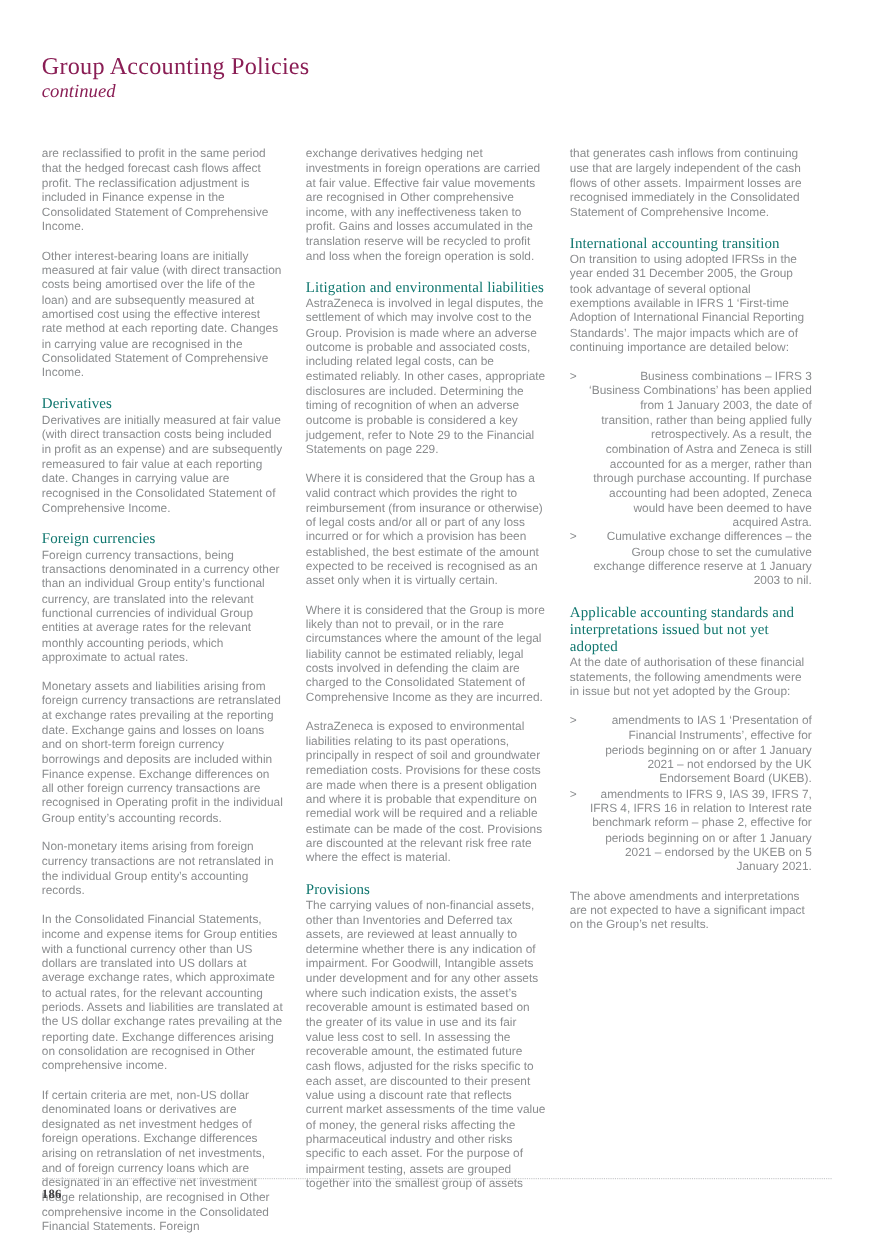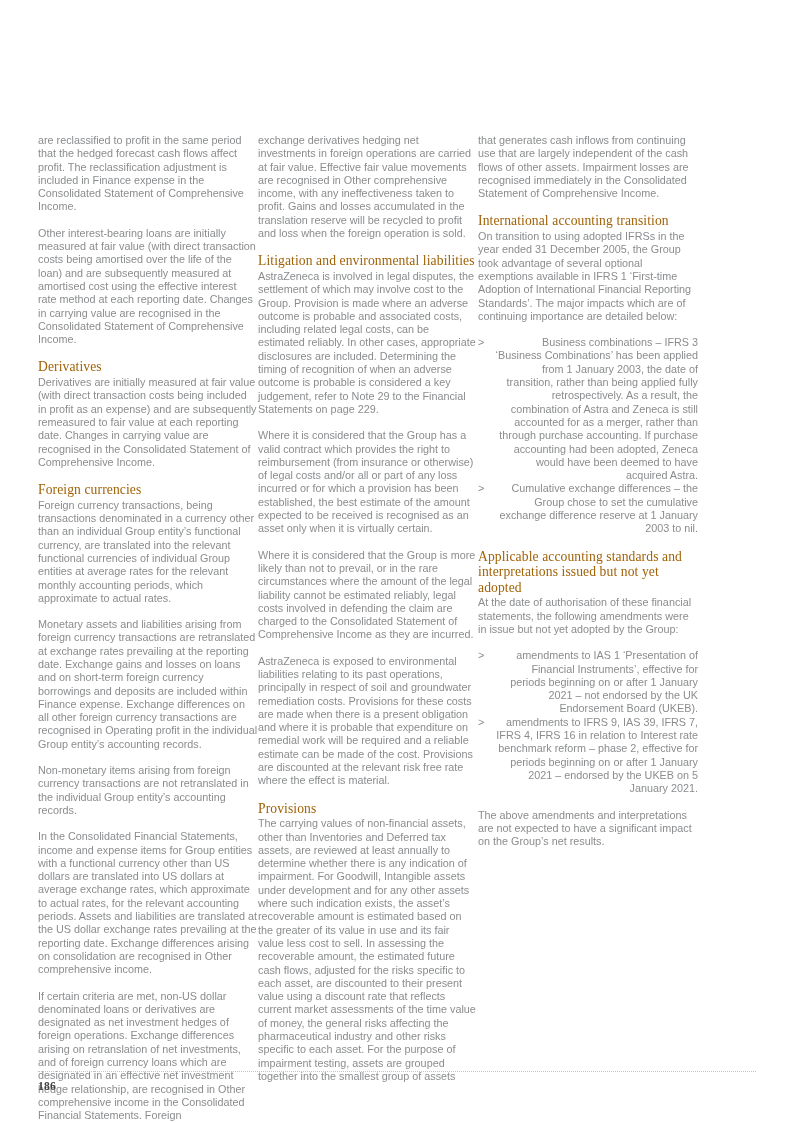--- a/index.html
+++ b/index.html
@@ -17,34 +17,34 @@
     color:#8a1e55;margin:0;font-weight:normal;
     letter-spacing:.2px;
   }
   .page-subtitle{
     font-family:"Liberation Serif", serif;
     font-style:italic;font-size:17px;line-height:20px;
     color:#8a1e55;margin:1px 0 0 0;font-weight:normal;
   }
   .columns{
     position:absolute;left:38px;top:134px;
-    width:700px;display:flex;
+    width:700px;display:flex;gap:20px;
   }
   .col{width:220px;flex:none;}
   .block-para{
     margin:13px 0 0 0;
     font-size:10.8px;line-height:13.3px;
     color:#8a8c8e;
   }
   .block-heading{
     margin:13px 0 1px 0;
     font-family:"Liberation Serif", serif;
     font-size:13.6px;line-height:15.6px;
     font-weight:normal;
-    color:#a16207;
+    color:#0f766e;
     letter-spacing:.1px;
   }
   .block-heading + .block-para{margin-top:0;}
   .block-bullet{
     margin:0;display:flex;
     font-size:10.8px;line-height:13.3px;
     color:#8a8c8e;
   }
   .block-para + .block-bullet{margin-top:13px;}
   .block-bullet .marker{width:15px;flex:none;}
@@ -64,20 +64,24 @@
   .footer-text{
     font-family:"Liberation Serif", serif;
     font-size:9.8px;color:#6d6e71;letter-spacing:.2px;
   }
 </style>
 </head>
 <body>
 
 <div class="page">
 
+  <div class="header">
+    <h1 class="page-title">Group Accounting Policies</h1>
+    <div class="page-subtitle">continued</div>
+  </div>
 
   <div class="columns">
     <div class="col">
         <p class="block-para">are reclassified to profit in the same period that the hedged forecast cash flows affect profit. The reclassification adjustment is included in Finance expense in the Consolidated Statement of Comprehensive Income.</p>
         <p class="block-para">Other interest-bearing loans are initially measured at fair value (with direct transaction costs being amortised over the life of the loan) and are subsequently measured at amortised cost using the effective interest rate method at each reporting date. Changes in carrying value are recognised in the Consolidated Statement of Comprehensive Income.</p>
         <h3 class="block-heading">Derivatives</h3>
         <p class="block-para">Derivatives are initially measured at fair value (with direct transaction costs being included in profit as an expense) and are subsequently remeasured to fair value at each reporting date. Changes in carrying value are recognised in the Consolidated Statement of Comprehensive Income.</p>
         <h3 class="block-heading">Foreign currencies</h3>
         <p class="block-para">Foreign currency transactions, being transactions denominated in a currency other than an individual Group entity’s functional currency, are translated into the relevant functional currencies of individual Group entities at average rates for the relevant monthly accounting periods, which approximate to actual rates.</p>
         <p class="block-para">Monetary assets and liabilities arising from foreign currency transactions are retranslated at exchange rates prevailing at the reporting date. Exchange gains and losses on loans and on short-term foreign currency borrowings and deposits are included within Finance expense. Exchange differences on all other foreign currency transactions are recognised in Operating profit in the individual Group entity’s accounting records.</p>

